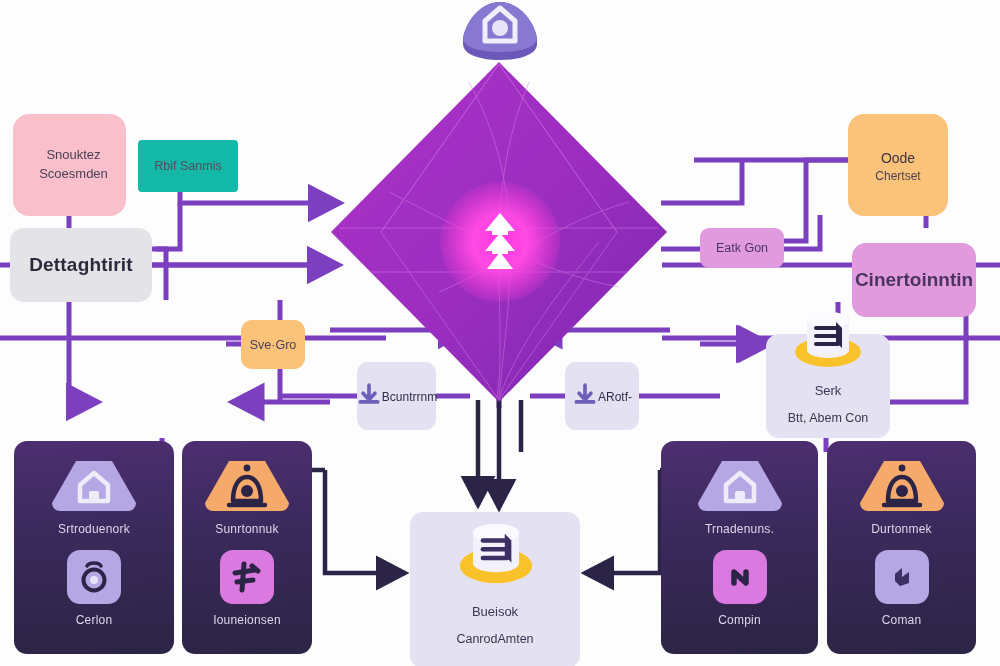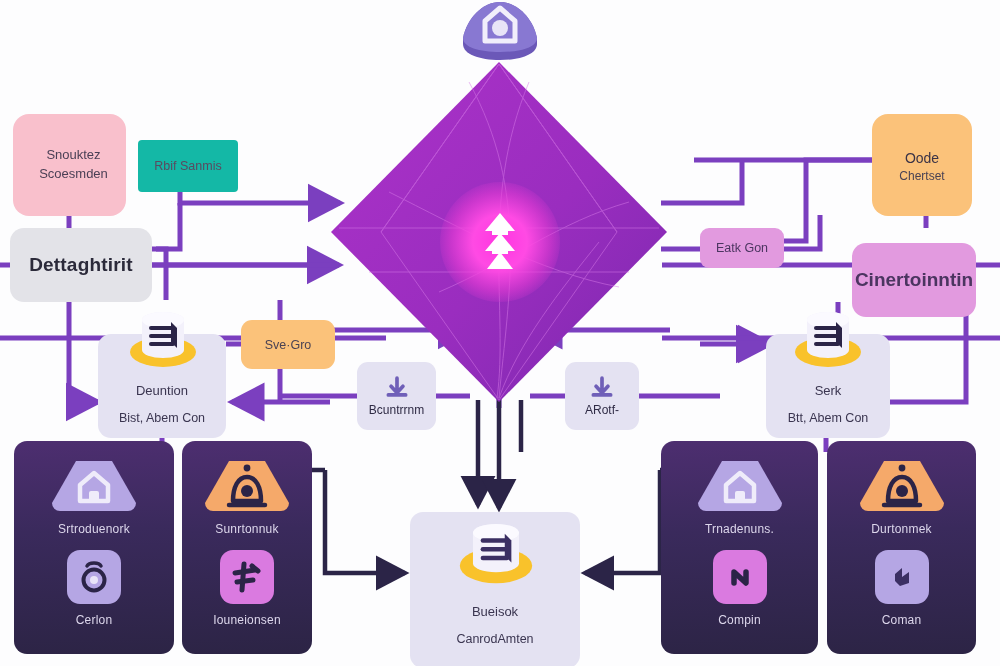--- a/index.html
+++ b/index.html
@@ -44,21 +44,21 @@
                   align-items:center; justify-content:center; }
   .magenta-pill span { font-size:12.5px; color:#4b3560; }
 
   
   .lav-card { background:#e4e2f2; border-radius:13px; }
   .lav-card .l1 { font-size:13px; color:#3a3550; margin-top:2px; }
   .lav-card .l2 { font-size:12.5px; color:#3a3550; margin-top:13px; }
 
   
   .lav-tile { background:#e4e2f2; border-radius:11px;
-              display:flex; flex-direction:column;
+              display:flex; flex-direction:row;
               align-items:center; justify-content:center; }
   .lav-tile .tl { font-size:12px; color:#2f2b45; margin-top:1px; }
 
   
   .dark-card { border-radius:13px;
      background:linear-gradient(178deg,#4d2e70 0%,#3a2a5c 42%,#2c2445 100%);
      display:flex; flex-direction:column; align-items:center;
      padding-top:18px; gap:0; }
   .dark-card .cap { font-size:12px; color:#ddd7ec; margin-top:9px; letter-spacing:.2px; }
   .trap { width:88px; height:54px; position:relative; }
@@ -206,52 +206,37 @@
   </div>
   <div class="node pink-card" style="left:13px; top:114px; width:113px; height:102px;padding-left:8px;">
     <div class="t1">Snouktez</div>
     <div class="t1">Scoesmden</div>
   </div>
 
   <div class="node grey-card" style="left:10px; top:228px; width:142px; height:74px;">
     <span>Dettaghtirit</span>
   </div>
 
-  <div class="node orange-pill" style="left:241px; top:320px; width:94px; height:49px;">
+  <div class="node orange-pill" style="left:241px; top:320px; width:64px; height:49px;">
     <span>Sve·Gro</span>
   </div>
 
-  <div class="node orange-card" style="left:872px; top:114px; width:100px; height:102px;">
+  <div class="node orange-card" style="left:848px; top:114px; width:100px; height:102px;">
     <div class="o1">Oode</div>
     <div class="o2">Chertset</div>
   </div>
 
   <div class="node magenta-pill" style="left:700px; top:228px; width:84px; height:40px;">
     <span>Eatk Gon</span>
   </div>
 
   <div class="node magenta-card" style="left:852px; top:243px; width:124px; height:74px;">
     <span>Cinertoinntin</span>
   </div>
 
-  <div class="node lav-card" style="left:98px; top:334px; width:128px; height:104px;">
-    <svg style="position:absolute;left:32px;top:-22px" width="66" height="62" viewBox="0 0 66 62">
-      <ellipse cx="33" cy="40" rx="33" ry="15" fill="#f9c22b"></ellipse>
-      <path d="M12,8 a21,8 0 0 1 42,0 L54,38 a21,8 0 0 1 -42,0 Z" fill="#f3f1fb"></path>
-      <ellipse cx="33" cy="8" rx="21" ry="8" fill="#fbfaff"></ellipse>
-      <g fill="#2b2447">
-        <rect x="19" y="14" width="26" height="4" rx="2"></rect>
-        <rect x="19" y="22" width="26" height="4" rx="2"></rect>
-        <rect x="19" y="30" width="26" height="4" rx="2"></rect>
-        <path d="M41,10 L47,16 L47,36 L41,30 Z"></path>
-      </g>
-    </svg>
-    <div class="l1" style="margin-top:36px">Deuntion</div>
-    <div class="l2">Bist,  Abem Con</div>
-  </div>
 
   <div class="node lav-card" style="left:766px; top:334px; width:124px; height:104px;">
     <svg style="position:absolute;left:29px;top:-22px" width="66" height="62" viewBox="0 0 66 62">
       <ellipse cx="33" cy="40" rx="33" ry="15" fill="#f9c22b"></ellipse>
       <path d="M12,8 a21,8 0 0 1 42,0 L54,38 a21,8 0 0 1 -42,0 Z" fill="#f3f1fb"></path>
       <ellipse cx="33" cy="8" rx="21" ry="8" fill="#fbfaff"></ellipse>
       <g fill="#2b2447">
         <rect x="19" y="14" width="26" height="4" rx="2"></rect>
         <rect x="19" y="22" width="26" height="4" rx="2"></rect>
         <rect x="19" y="30" width="26" height="4" rx="2"></rect>

